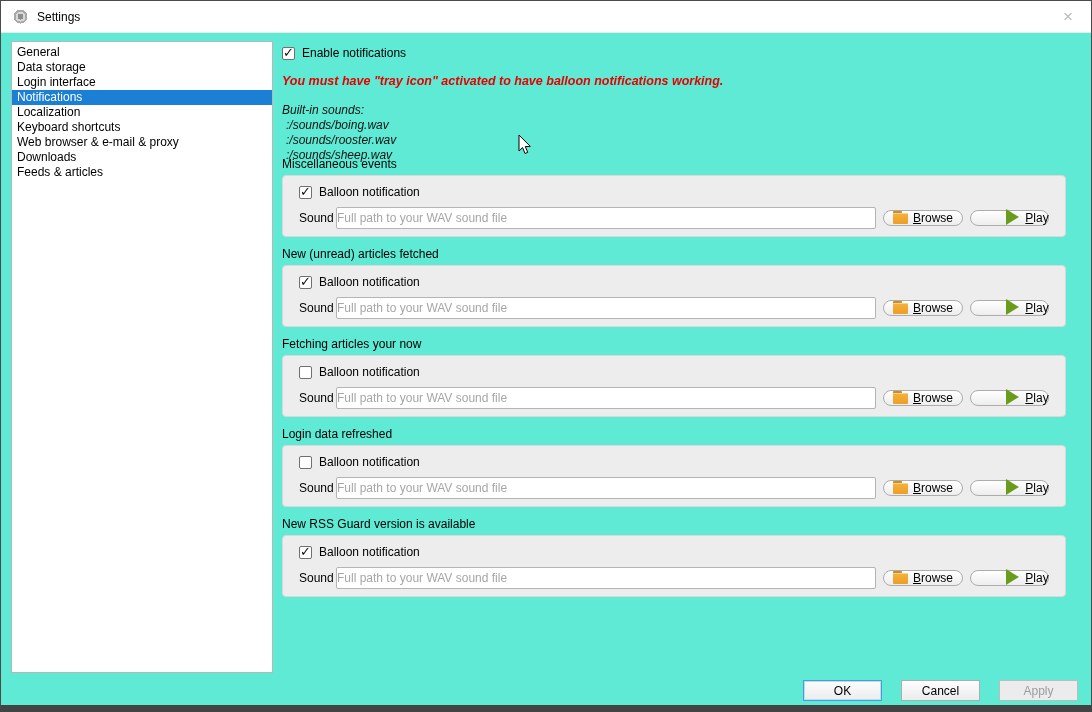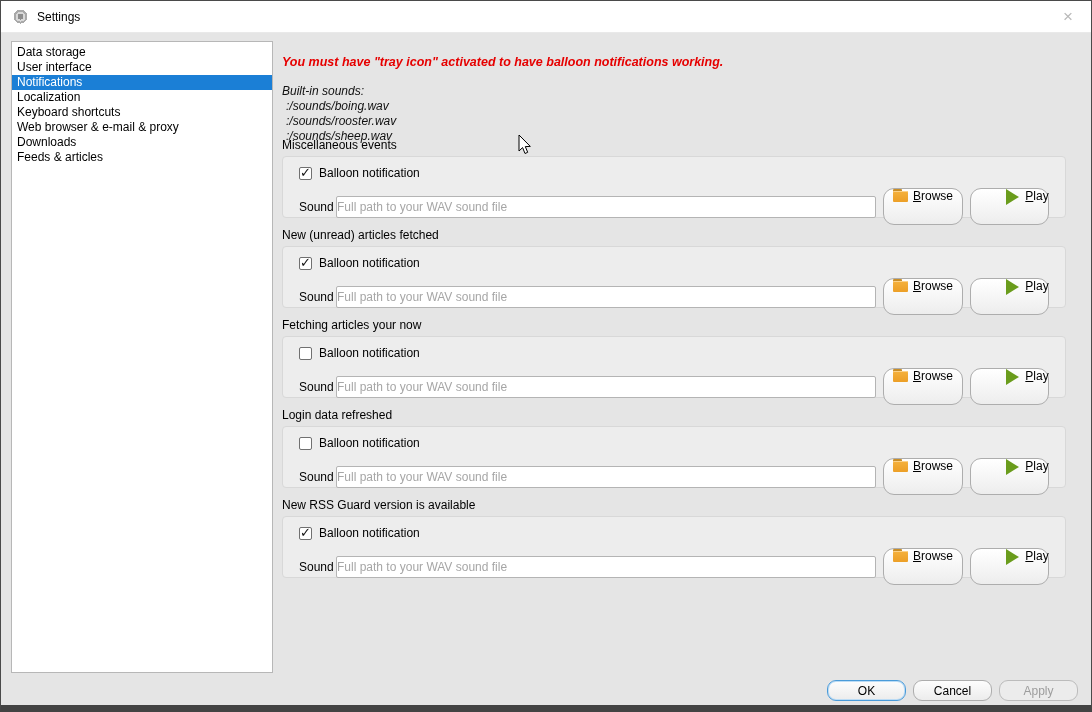--- a/index.html
+++ b/index.html
@@ -1,19 +1,19 @@
 <!DOCTYPE html>
 <html><head>
 <meta charset="utf-8">
 <style>
   * { margin:0; padding:0; box-sizing:border-box; }
   html,body { background:#888; }
   body { font-family:"Liberation Sans","DejaVu Sans",sans-serif; }
   .window {
-    position:relative; width:1092px; height:712px; background:#e5e5e5;
+    position:relative; width:1092px; height:712px; background:#5eead4;
     border:1px solid #4a4a4a; border-bottom:7px solid #434343; overflow:hidden;
   }
   
   .titlebar {
     position:absolute; left:0; top:0; right:0; height:32px; background:#ffffff;
     display:flex; align-items:center; padding-left:12px; border-bottom:1px solid #e9e9e9;
   }
   .app-icon {
     width:15px; height:15px; border-radius:50%;
     background:radial-gradient(circle at 50% 50%, #8d8d8d 0 3px, #d9d9d9 3px 5px, #a9a9a9 5px 7px, transparent 7px);
@@ -56,23 +56,23 @@
   }
   .sound-row { display:flex; align-items:center; margin-top:8px; }
   .sound-label { font-size:12px; color:#000; width:33px; flex:0 0 auto; }
   .sound-input {
     flex:1 1 auto; height:22px; margin-left:4px; border:1px solid #b4b4b4; border-radius:2px;
     background:#fff; font-family:"Liberation Sans","DejaVu Sans",sans-serif; font-size:12px;
     color:#000; padding:0 0; outline:none;
   }
   .sound-input::placeholder { color:#a6a6a6; opacity:1; }
   .btn {
-    height:37px; border:1px solid #adadad; border-radius:11px;
+    height:16px; border:1px solid #adadad; border-radius:11px;
     background:linear-gradient(#ffffff,#ededed);
-    display:flex; align-items:flex-start; justify-content:center; gap:4px;
+    display:flex; align-items:flex-end; justify-content:center; gap:4px;
     font-family:"Liberation Sans","DejaVu Sans",sans-serif; font-size:12px; color:#000; cursor:default;
   }
   .browse-btn { width:80px; margin-left:7px; flex:0 0 auto; }
   .play-btn  { width:79px; margin-left:7px; flex:0 0 auto;padding-left:36px; }
   .mnemonic::first-letter { text-decoration:underline; }
   .folder-icon { width:16px; height:14px; position:relative; flex:0 0 auto; }
   .folder-icon::before {
     content:""; position:absolute; left:0; top:0; width:9px; height:4px;
     background:#c98f2a; border-radius:1px 1px 0 0;
   }
@@ -82,60 +82,65 @@
     box-shadow:inset 0 1px 0 #fcd28a;
   }
   .play-icon {
     width:0; height:0; flex:0 0 auto;
     border-top:8px solid transparent; border-bottom:8px solid transparent;
     border-left:13px solid #6a9c1c; margin-right:2px;
   }
   
   .footer { position:absolute; right:13px; top:679px; display:flex; gap:7px; }
   .dlg-btn {
-    width:79px; height:21px; border:1px solid #adadad; border-radius:9px;
+    width:79px; height:21px; border:1px solid #adadad; border-radius:0;
     background:linear-gradient(#fdfdfd,#ececec); font-size:12px; color:#000;
-    font-family:"Liberation Sans","DejaVu Sans",sans-serif; cursor:default;
+    font-family:"Liberation Sans","DejaVu Sans",sans-serif; cursor:default;margin-left:12px;
   }
   .dlg-btn.ok { border-color:#4a9bd9; box-shadow:0 0 0 1px #bcdcf5 inset; }
   .dlg-btn.disabled { color:#9d9d9d; background:#ececec; border-color:#bcbcbc; }
   
   .cursor { position:absolute; left:517px; top:133px; pointer-events:none; }
 </style>
 </head>
 <body>
 
 <div class="window">
 
   <div class="titlebar">
     <span class="app-icon"></span>
     <span class="win-title">Settings</span>
     <span class="close-btn">×</span>
   </div>
 
   <div class="sidebar" id="sidebar">
+  <div class="side-item"><span class="side-label">General</span></div>
 
   <div class="side-item"><span class="side-label">Data storage</span></div>
 
-  <div class="side-item"><span class="side-label">User interface</span></div>
+  <div class="side-item"><span class="side-label">Login interface</span></div>
 
   <div class="side-item selected"><span class="side-label">Notifications</span></div>
 
   <div class="side-item"><span class="side-label">Localization</span></div>
 
   <div class="side-item"><span class="side-label">Keyboard shortcuts</span></div>
 
   <div class="side-item"><span class="side-label">Web browser &amp; e-mail &amp; proxy</span></div>
 
   <div class="side-item"><span class="side-label">Downloads</span></div>
 
   <div class="side-item"><span class="side-label">Feeds &amp; articles</span></div>
 </div>
 
   <div class="content">
+    <label class="check-row enable">
+      <span class="cb checked" id="enable-cb"></span>
+      <span>Enable notifications</span>
+    </label>
     <div class="warning">You must have "tray icon" activated to have balloon notifications working.</div>
     <div class="sounds">
       <div>Built-in sounds:</div>
       <div id="sound-lines">
   <div class="sound-line">:/sounds/boing.wav</div>
 
   <div class="sound-line">:/sounds/rooster.wav</div>
 
   <div class="sound-line">:/sounds/sheep.wav</div>
 </div>

